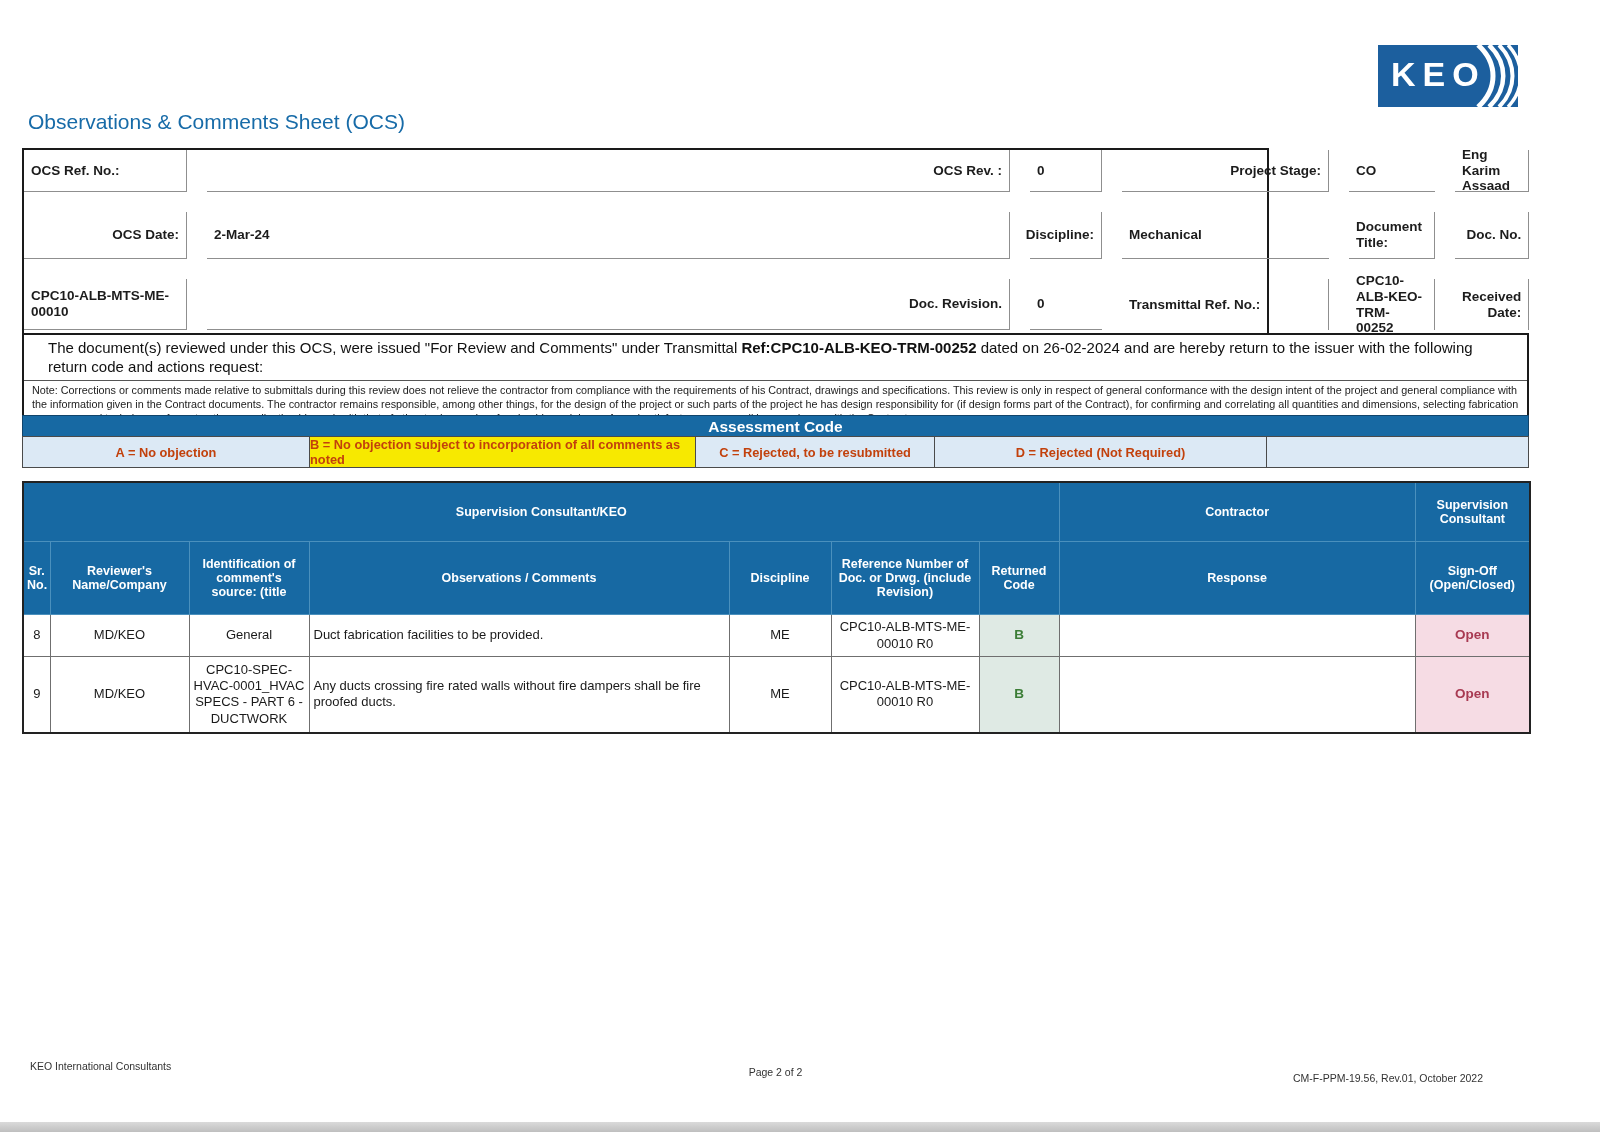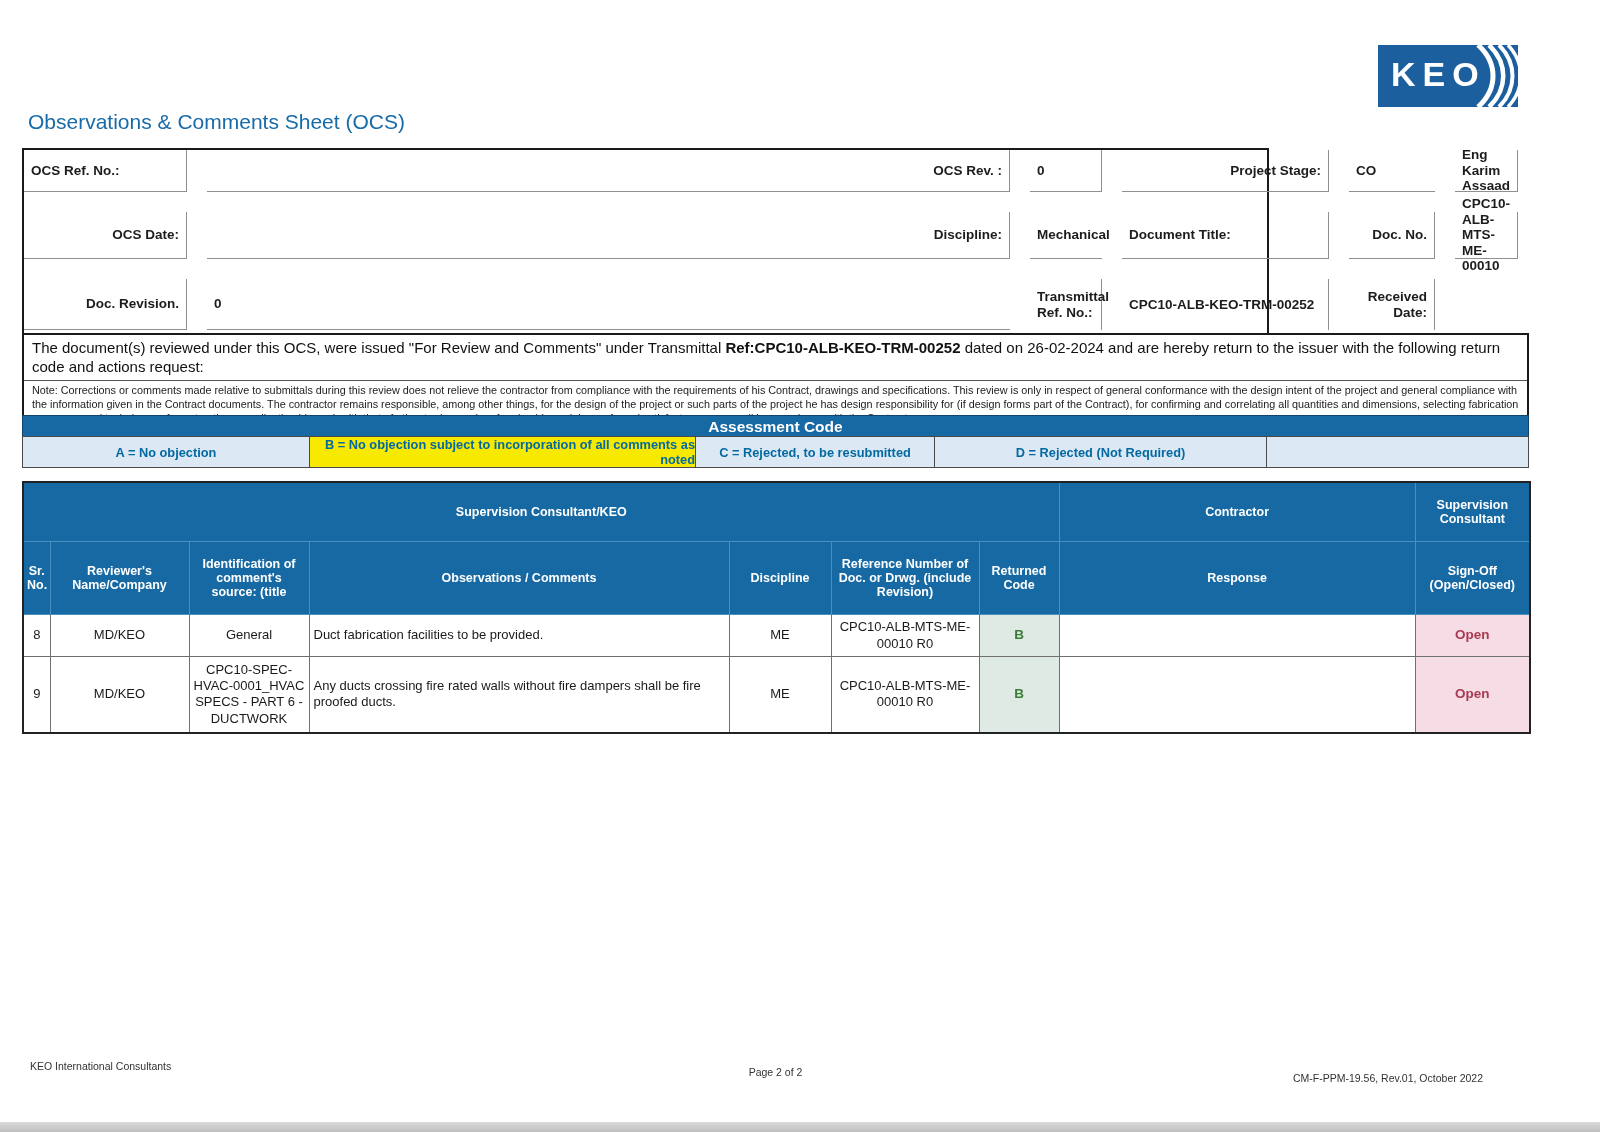--- a/index.html
+++ b/index.html
@@ -25,33 +25,33 @@
     display:flex; align-items:center; padding:2px 7px; font-weight:bold;
     font-size:13.5px; color:#1c1c1c; line-height:1.15; }
   .hg > .rlab { justify-content:flex-end; text-align:right; }
   .hg > .no-r { border-right:none; }
   .hg > .no-b { border-bottom:none; }
   .hg > .span3 { grid-column:4 / 7; }
 
   
   .stmt { position:absolute; left:22px; top:333px; width:1507px; border:2px solid #1a1a1a;
     background:#fff; }
-  .stmt-main { padding:3px 8px 4px; font-size:15px; color:#111; line-height:1.28;
+  .stmt-main { padding:3px 24px 4px; font-size:15px; color:#111; line-height:1.28;
     border-bottom:1px solid #555; }
   .stmt-main .bold { font-weight:bold; }
   .stmt-note { padding:2px 8px 4px; font-size:10.8px; color:#222; line-height:1.3; }
 
   
   .assess { position:absolute; left:22px; top:415px; width:1507px; }
   .assess-title { background:#1769a3; color:#fff; font-weight:bold; text-align:center;
     font-size:15.5px; height:22px; line-height:21px; border:1px solid #11446b; }
   .assess-row { display:flex; height:31px; }
   .assess-row > div { border:1px solid #4a4a4a; margin-left:-1px; margin-top:-1px;
     background:#dce9f5; display:flex; align-items:center; justify-content:center;
-    font-size:12.8px; font-weight:bold; color:#0369a1; text-align:right; }
+    font-size:12.8px; font-weight:bold; color:#c2410c; text-align:left; }
   .assess-row > div:first-child { margin-left:0; }
   .ac-a { width:288px; }
   .ac-b { width:387px; background:#f7e900 !important; }
   .ac-c { width:240px; }
   .ac-d { width:333px; }
   .ac-e { flex:1; }
 
   
   .ocs { position:absolute; left:22px; top:481px; width:1507px; border-collapse:collapse;
     table-layout:fixed; border:2px solid #222; }
@@ -95,20 +95,21 @@
 <div class="hg">
 
   <div>OCS Ref. No.:</div>
   <div class="rlab">OCS Rev. :</div>
   <div>0</div>
   <div class="rlab">Project Stage:</div>
   <div class="no-r">CO</div>
 
   <div>Eng Karim Assaad</div>
   <div class="rlab">OCS Date:</div>
+  <div>2-Mar-24</div>
   <div class="rlab">Discipline:</div>
   <div class="no-r">Mechanical</div>
 
   <div>Document Title:</div>
   <div class="rlab">Doc. No.</div>
   <div>CPC10-ALB-MTS-ME-00010</div>
   <div class="rlab">Doc. Revision.</div>
   <div class="no-r">0</div>
 
   <div class="no-b">Transmittal Ref. No.:</div>

